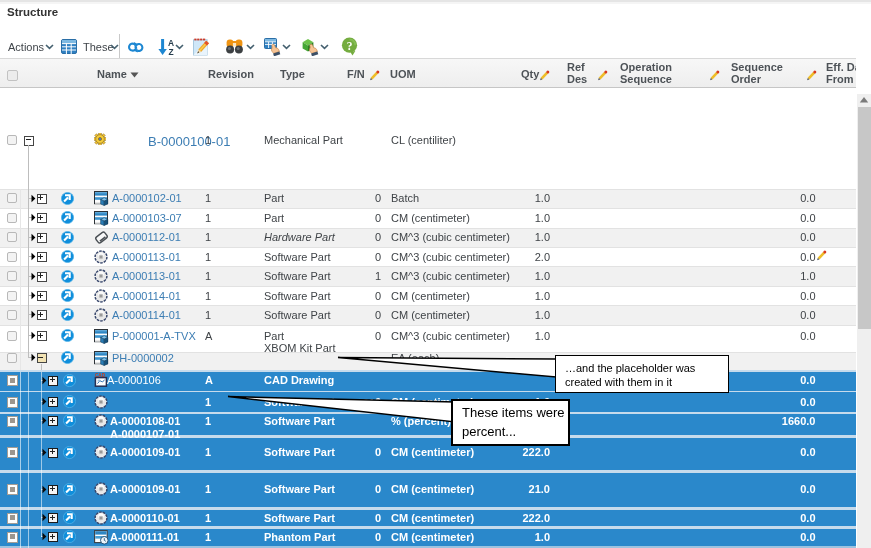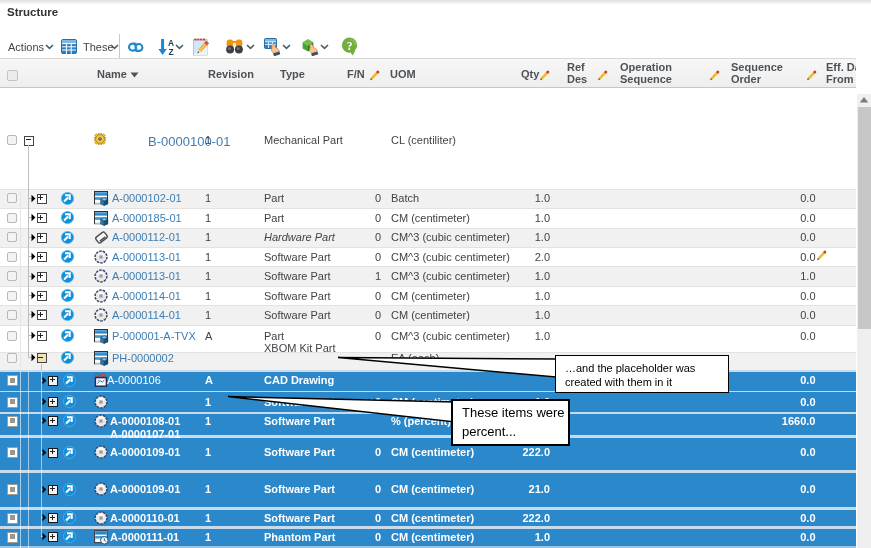--- a/index.html
+++ b/index.html
@@ -256,21 +256,21 @@
 <rect x="1" y="1" width="12" height="1.4" fill="#5fa8d8"></rect>
 <rect x="1" y="6.2" width="12" height="2.6" fill="#3b94cf"></rect>
 <rect x="1" y="11" width="12" height="1.7" fill="#e8e8e8"></rect>
 <g>
 <polygon points="6.6,8.4 10.2,6.7 13.8,8.4 10.2,10.1" fill="#7fc2e8" stroke="#123c5c" stroke-width="0.5"></polygon>
 <polygon points="6.6,8.4 10.2,10.1 10.2,14.6 6.6,12.9" fill="#2a7cb4" stroke="#123c5c" stroke-width="0.5"></polygon>
 <polygon points="13.8,8.4 10.2,10.1 10.2,14.6 13.8,12.9" fill="#16527c" stroke="#123c5c" stroke-width="0.5"></polygon>
 </g>
 </svg>
   </div>
-<div class="t" style="left:112px;top:211.5px;font-size:11px;color:#3c7db3;">A-0000185-01</div>
+<div class="t" style="left:112px;top:211.5px;font-size:11px;color:#3c7db3;">A-0000103-07</div>
 <div class="t" style="left:205px;top:211.5px;font-size:11px;color:#3f4347;">1</div>
 <div class="t" style="left:264px;top:211.5px;font-size:11px;color:#3f4347;">Part</div>
 <div class="t r" style="left:331px;top:211.5px;width:50px;font-size:11px;color:#3f4347;">0</div>
 <div class="t" style="left:391px;top:211.5px;font-size:11px;color:#3f4347;">CM (centimeter)</div>
 <div class="t r" style="left:480px;top:211.5px;width:70px;font-size:11px;color:#3f4347;">1.0</div>
 <div class="t r" style="left:745px;top:211.5px;width:70.5px;font-size:11px;color:#3f4347;">0.0</div>
 <div class="ab" style="left:28.5px;top:236.5px;width:3px;height:1px;background:#bdbdbd;"></div>
 <div class="ab" style="left:7px;top:232.0px;width:8px;height:8px;background:#f3f3f3;border:1px solid #b8b8b8;border-radius:2px;"></div>
 <svg class="ab" style="left:30.5px;top:232.5px" width="16" height="9" viewBox="0 0 16 9">
     <polygon points="0.5,0.8 0.5,8.2 4.4,4.5" fill="#000"></polygon>

